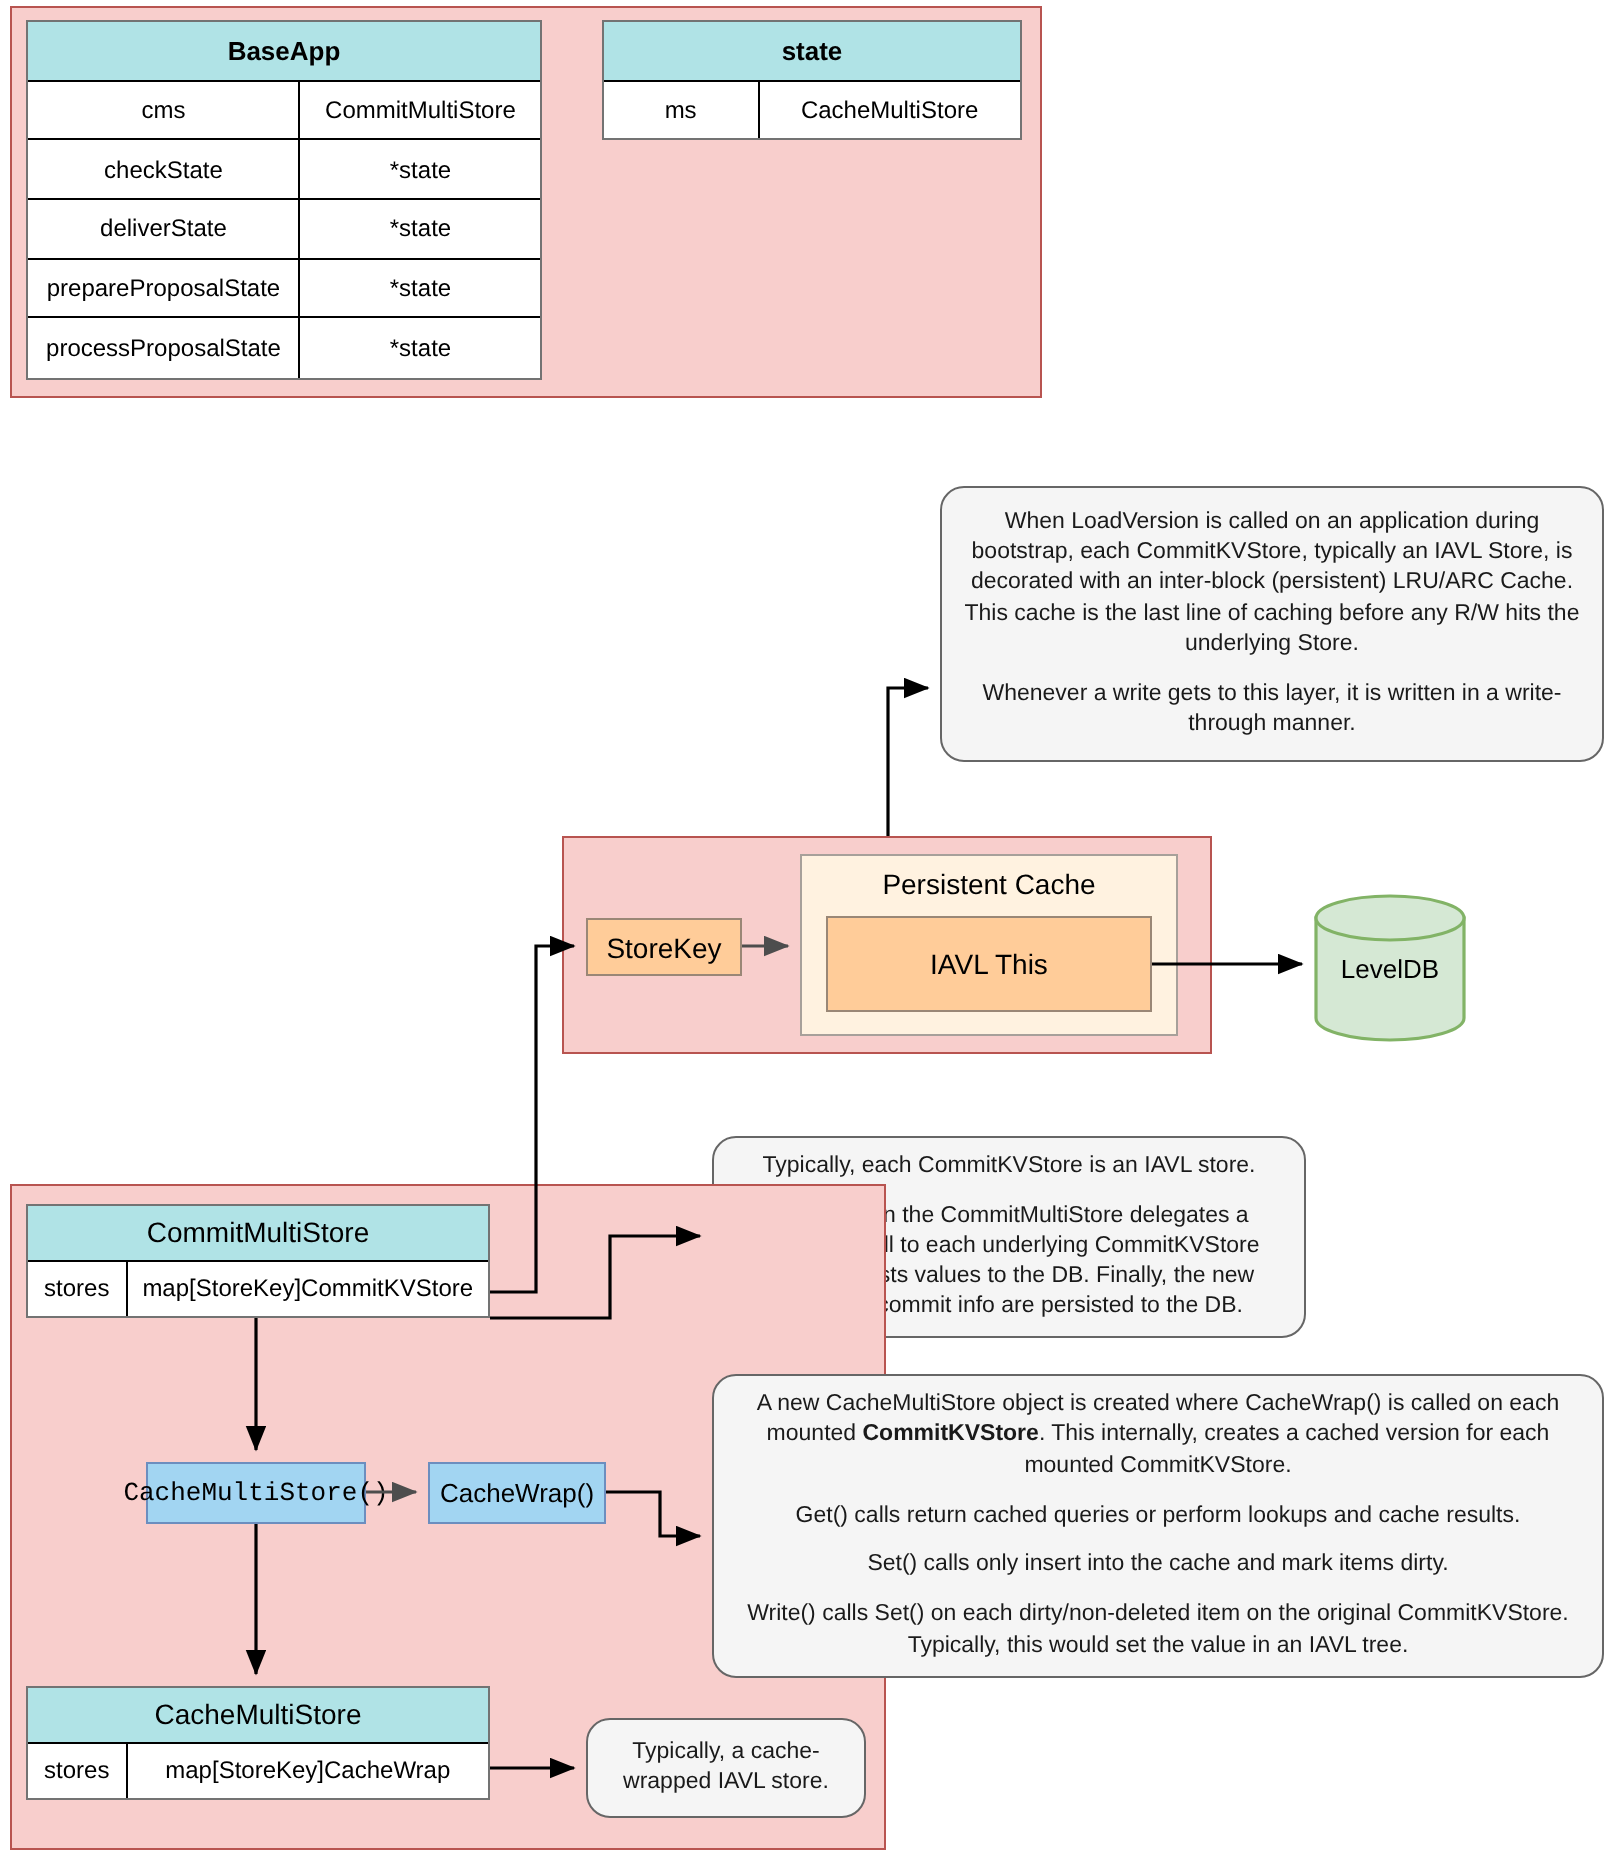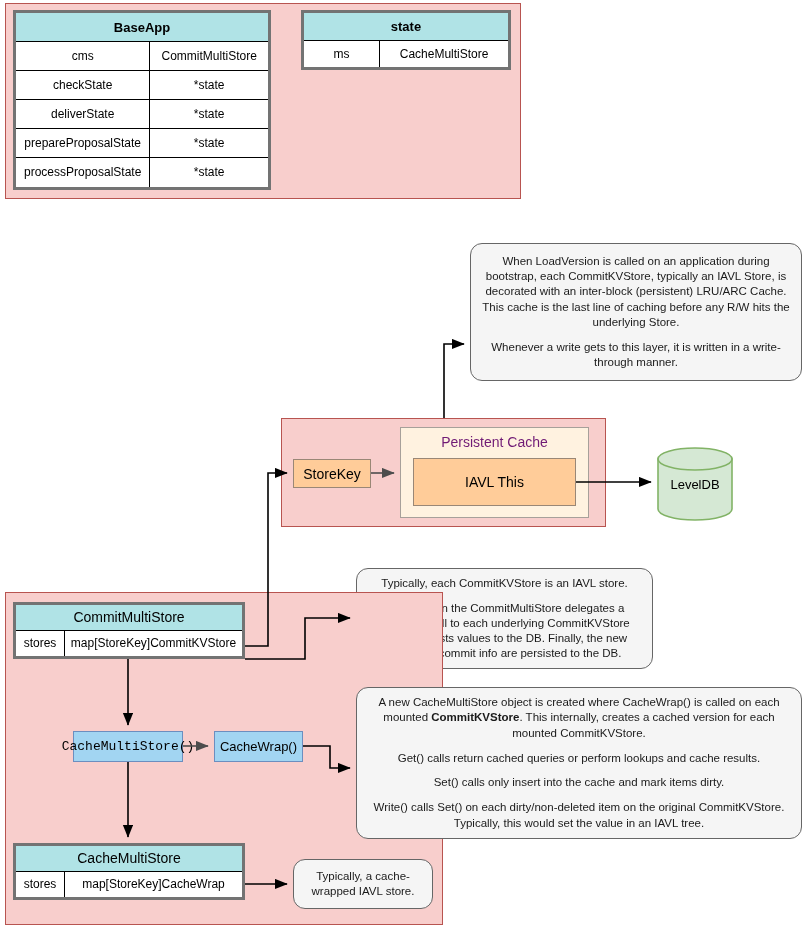--- a/index.html
+++ b/index.html
@@ -23,21 +23,21 @@
 
   
   .group {
     background: #f8cecc;
     border: 1px solid #b85450;
   }
 
   
   .uml {
     background: #ffffff;
-    border: 3px solid #737373;
+    border: 1px solid #737373;
     display: flex;
     flex-direction: column;
   }
   .uml-title {
     background: #b0e3e6;
     border-bottom: 1px solid #000000;
     font-weight: bold;
     font-size: 13px;
     color: #000;
     display: flex;
@@ -89,21 +89,21 @@
     background: #a2d5f2;
     border: 1px solid #6c8ebf;
     font-size: 13px;
     color: #000;
   }
   .pc-label {
     position: absolute;
     top: 6px; left: 0; right: 0;
     text-align: center;
     font-size: 14px;
-    color: #701a75;
+    color: #000000;
   }
 
   
   .note {
     background: #f5f5f5;
     border: 1px solid #666666;
     border-radius: 12px;
     font-size: 11.5px;
     line-height: 1.32;
     color: #1a1a1a;

